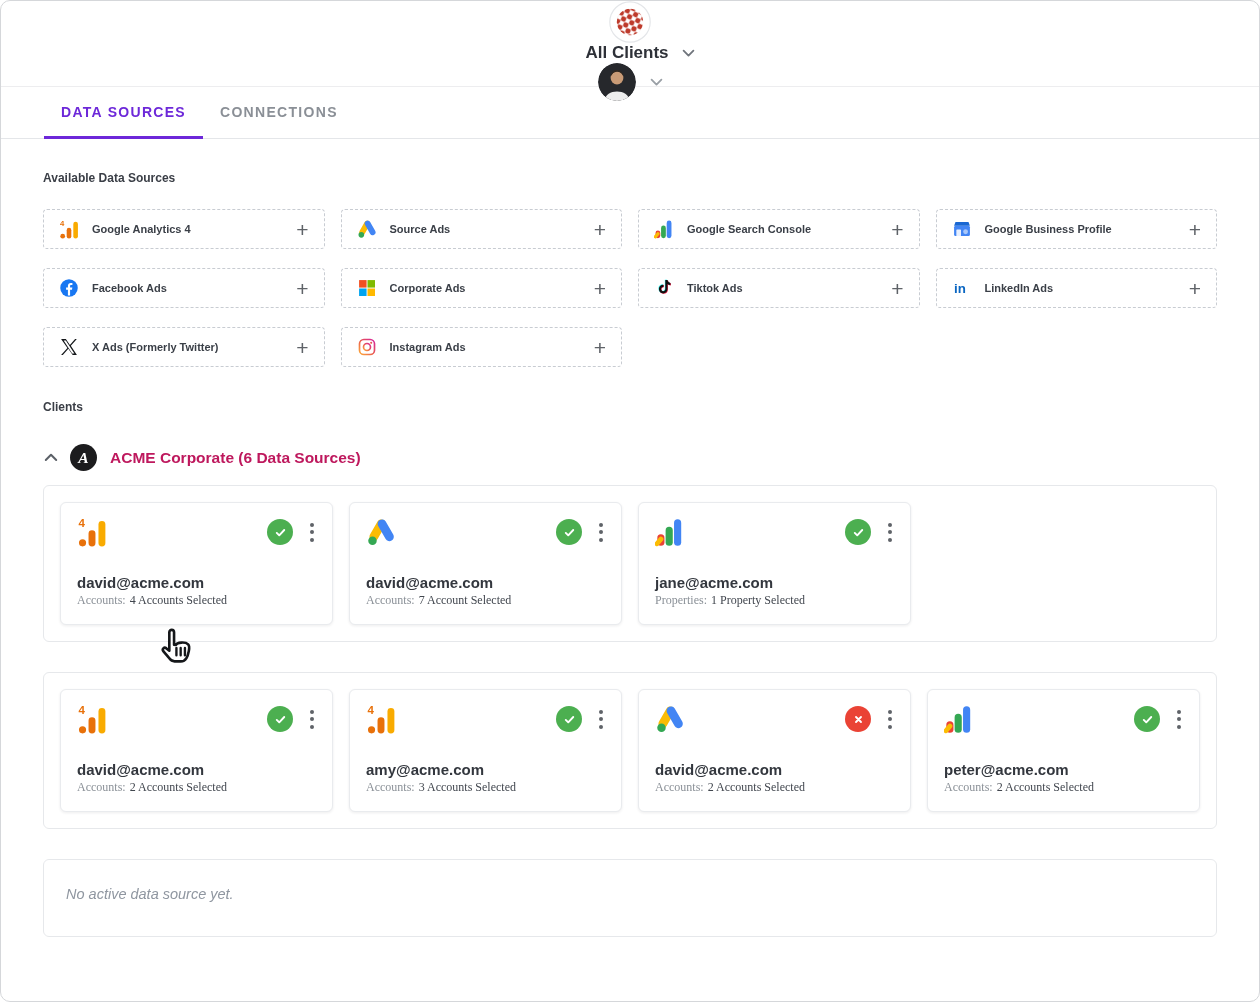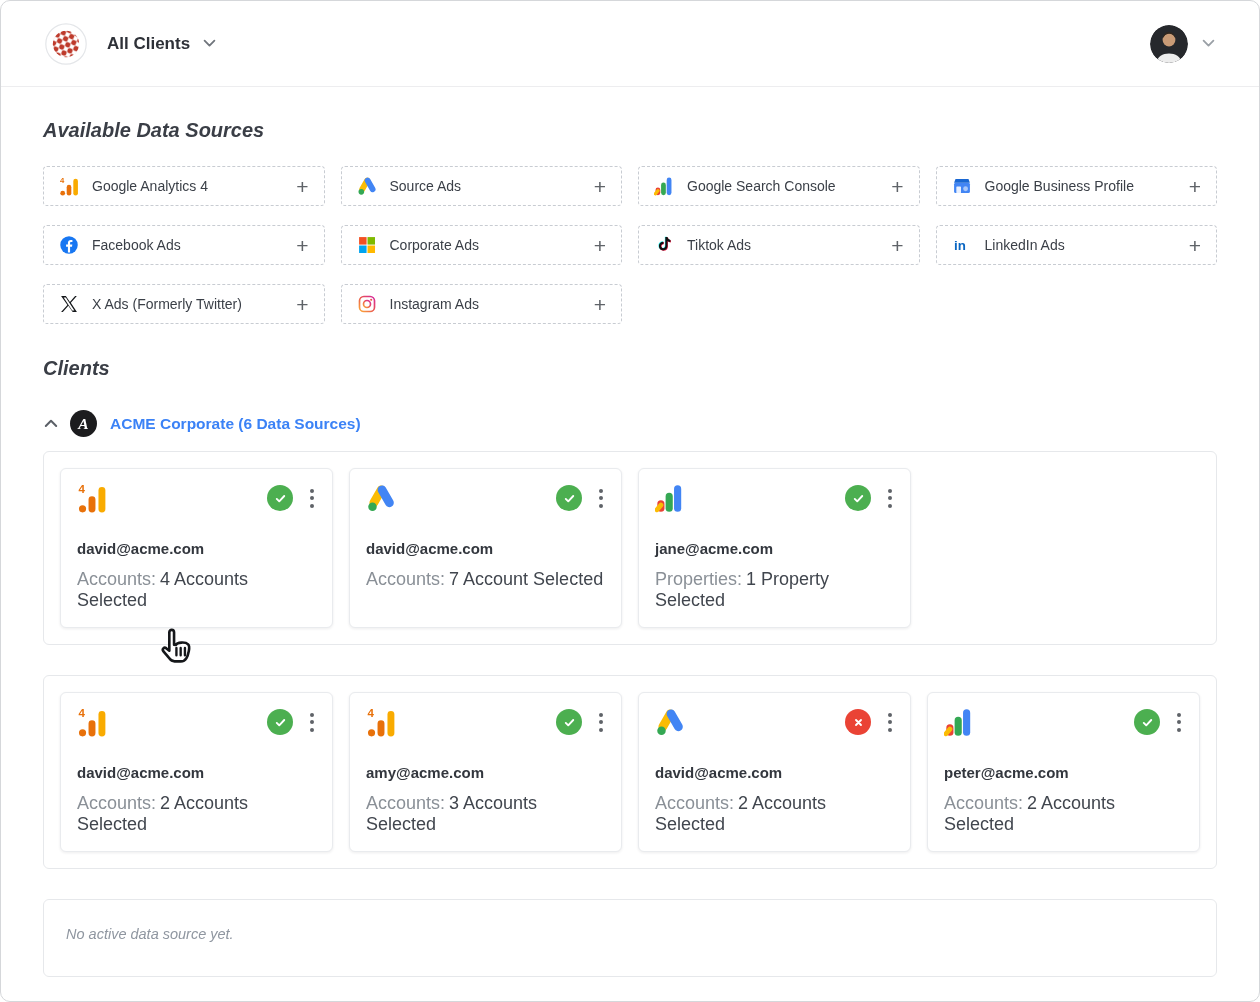--- a/index.html
+++ b/index.html
@@ -3,66 +3,66 @@
 <meta charset="utf-8">
 <style>
   * { margin:0; padding:0; box-sizing:border-box; }
   html,body { background:#fff; }
   body { font-family:"Liberation Sans", sans-serif; color:#3c4043; }
   .window{
     position:relative; width:1260px; height:1002px; background:#fff;
     border:1px solid #d5d7da; border-radius:10px; overflow:hidden;
   }
   
-  .app-header{ height:86px; display:flex; align-items:center; padding:0 44px; border-bottom:1px solid #ededef; }
+  .app-header{ height:86px; display:flex; align-items:center; padding:0 44px; border-bottom:1px solid #ededef;flex-direction:column; }
   .logo-circle{ width:42px; height:42px; flex:none; cursor:pointer; }
   .workspace{ display:flex; align-items:center; gap:13px; margin-left:20px; cursor:pointer; }
   .workspace-name{ font-size:17px; font-weight:700; color:#2e3138; }
   .spacer{ flex:1; }
   .avatar-wrap{ display:flex; align-items:center; gap:14px; cursor:pointer; }
   .avatar{ width:38px; height:38px; border-radius:50%; overflow:hidden; flex:none; }
   .chev{ display:block; }
   
   .tabbar{ height:52px; display:flex; align-items:stretch; padding-left:43px; border-bottom:1px solid #e4e6e9; }
   .tab{ display:flex; align-items:center; padding:0 17px; margin-bottom:-1px; font-size:14px; font-weight:700;
         letter-spacing:1.3px; color:#8a8f96; cursor:pointer; border-bottom:3px solid transparent; }
   .tab.active{ color:#6d28d9; border-bottom-color:#6d28d9; }
   
   .content{ padding:0 42px 60px; }
-  .section-heading{ margin-top:32px; font-size:20px; font-weight:700; color:#3a3e46;font-style:italic; }
+  .section-heading{ margin-top:32px; font-size:12px; font-weight:700; color:#3a3e46; }
   .sources-grid{ margin-top:24px; display:grid; grid-template-columns:repeat(4,1fr); column-gap:16px; row-gap:19px; }
   .source-chip{ height:40px; display:flex; align-items:center; padding:0 15px; background:#fff;
     border:1px dashed #c8ccd2; border-radius:4px; cursor:pointer; }
   .chip-icon{ width:20px; height:20px; flex:none; display:flex; align-items:center; justify-content:center; }
   .chip-icon svg{ width:100%; height:100%; display:block; }
-  .chip-label{ margin-left:13px; font-size:14px; font-weight:400; color:#3a3f47; white-space:nowrap; }
+  .chip-label{ margin-left:13px; font-size:11px; font-weight:700; color:#3a3f47; white-space:nowrap; }
   .chip-plus{ margin-left:auto; font-size:21px; font-weight:300; color:#5f6368; line-height:1; padding-left:8px; cursor:pointer; }
   
   .clients-heading{ margin-top:33px; }
   .client-group{ margin-top:30px; }
   .group-header{ display:flex; align-items:center; }
   .collapse-btn{ width:16px; height:16px; display:flex; align-items:center; justify-content:center; cursor:pointer; flex:none; }
   .group-logo{ width:27px; height:27px; margin-left:11px; flex:none; }
   .group-logo svg{ width:100%; height:100%; display:block; }
-  .group-title{ margin-left:13px; font-size:15.5px; font-weight:700; color:#3b82f6; }
+  .group-title{ margin-left:13px; font-size:15.5px; font-weight:700; color:#be185d; }
   .group-body{ margin-top:14px; border:1px solid #e6e8eb; border-radius:6px; padding:16px;
     display:grid; grid-template-columns:repeat(4,1fr); gap:16px; }
   .ds-card{ background:#fff; border:1px solid #e9ebee; border-radius:6px; padding:14px 16px 16px;
     box-shadow:0 1px 3px rgba(25,28,33,.08); cursor:pointer; }
   .card-top{ display:flex; align-items:center; }
   .src-icon{ height:30px; width:30px; display:flex; align-items:center; }
   .src-icon svg{ width:30px; height:30px; display:block; }
   .status-badge{ margin-left:auto; width:26px; height:26px; border-radius:50%; display:flex; align-items:center; justify-content:center; flex:none; }
   .status-ok{ background:#4caf50; }
   .status-err{ background:#ea4335; }
   .status-badge svg{ width:15px; height:15px; display:block; }
   .kebab{ margin-left:15px; display:flex; flex-direction:column; gap:3.5px; padding:3px 2px; cursor:pointer; }
   .kebab i{ width:4px; height:4px; border-radius:50%; background:#5f6368; display:block; }
   .card-email{ margin-top:27px; font-size:15px; font-weight:700; color:#33373e; }
-  .card-meta{ margin-top:12px; font-size:18px; }
+  .card-meta{ margin-top:2px; font-size:12px;font-family:Liberation Serif, serif; }
   .meta-label{ color:#8a9097; }
   .meta-value{ color:#41464e; margin-left:4px; }
   .empty-body{ margin-top:16px; border:1px solid #e6e8eb; border-radius:6px; padding:26px 22px 34px;
     font-size:14.5px; font-style:italic; color:#8f96a0; }
   
   .cursor{ position:absolute; left:148px; top:620px; width:52px; height:52px; pointer-events:none; z-index:5; }
 </style>
 </head>
 <body>
 
@@ -102,20 +102,24 @@
             <path d="M6.5 40c0-8.2 5.4-11.4 12.5-11.4S31.5 31.8 31.5 40z" fill="#ededed"></path>
           </g>
         </svg>
       </div>
       <svg class="chev" width="13" height="9" viewBox="0 0 13 9">
           <path d="M1.6 1.6 6.5 6.6 11.4 1.6" stroke="#9aa0a6" stroke-width="1.8" fill="none" stroke-linecap="round" stroke-linejoin="round"></path>
         </svg>
     </div>
   </div>
 
+  <div class="tabbar">
+    <div class="tab active">DATA SOURCES</div>
+    <div class="tab">CONNECTIONS</div>
+  </div>
 
   <div class="content">
 
     <div class="section-heading">Available Data Sources</div>
 
     <div class="sources-grid">
 
       <div class="source-chip">
         <span class="chip-icon">
           <svg viewBox="0 0 26 26">

